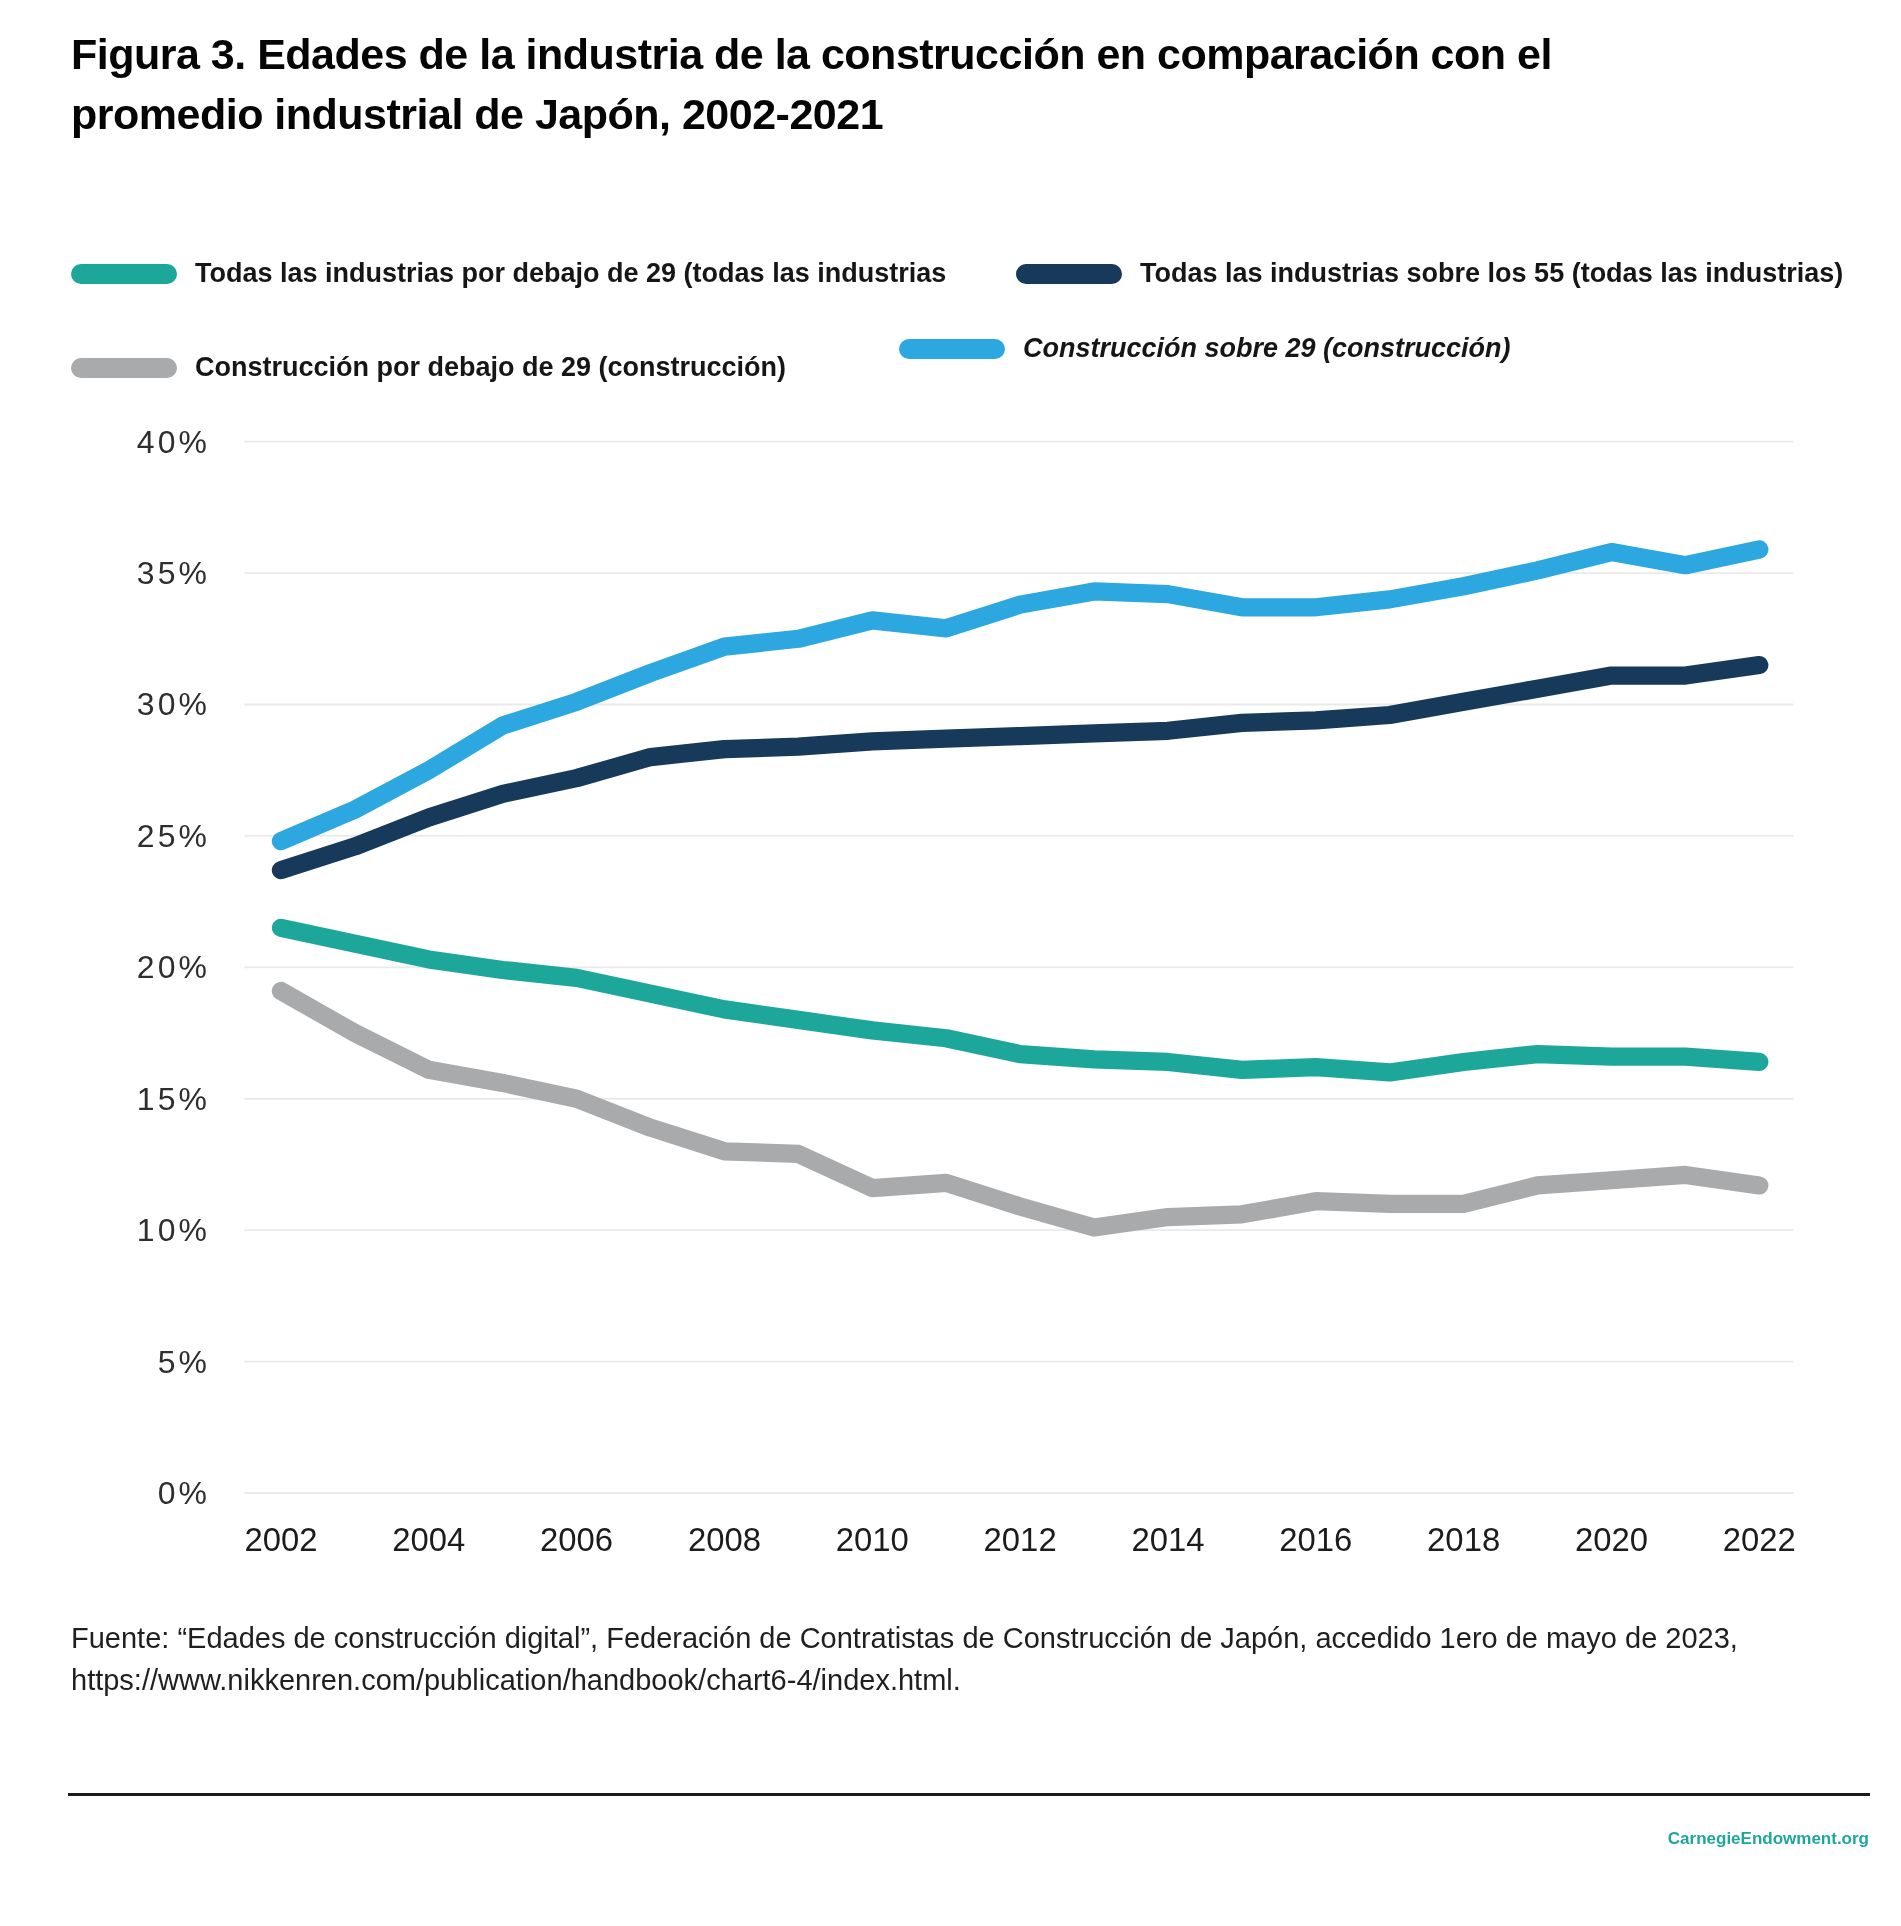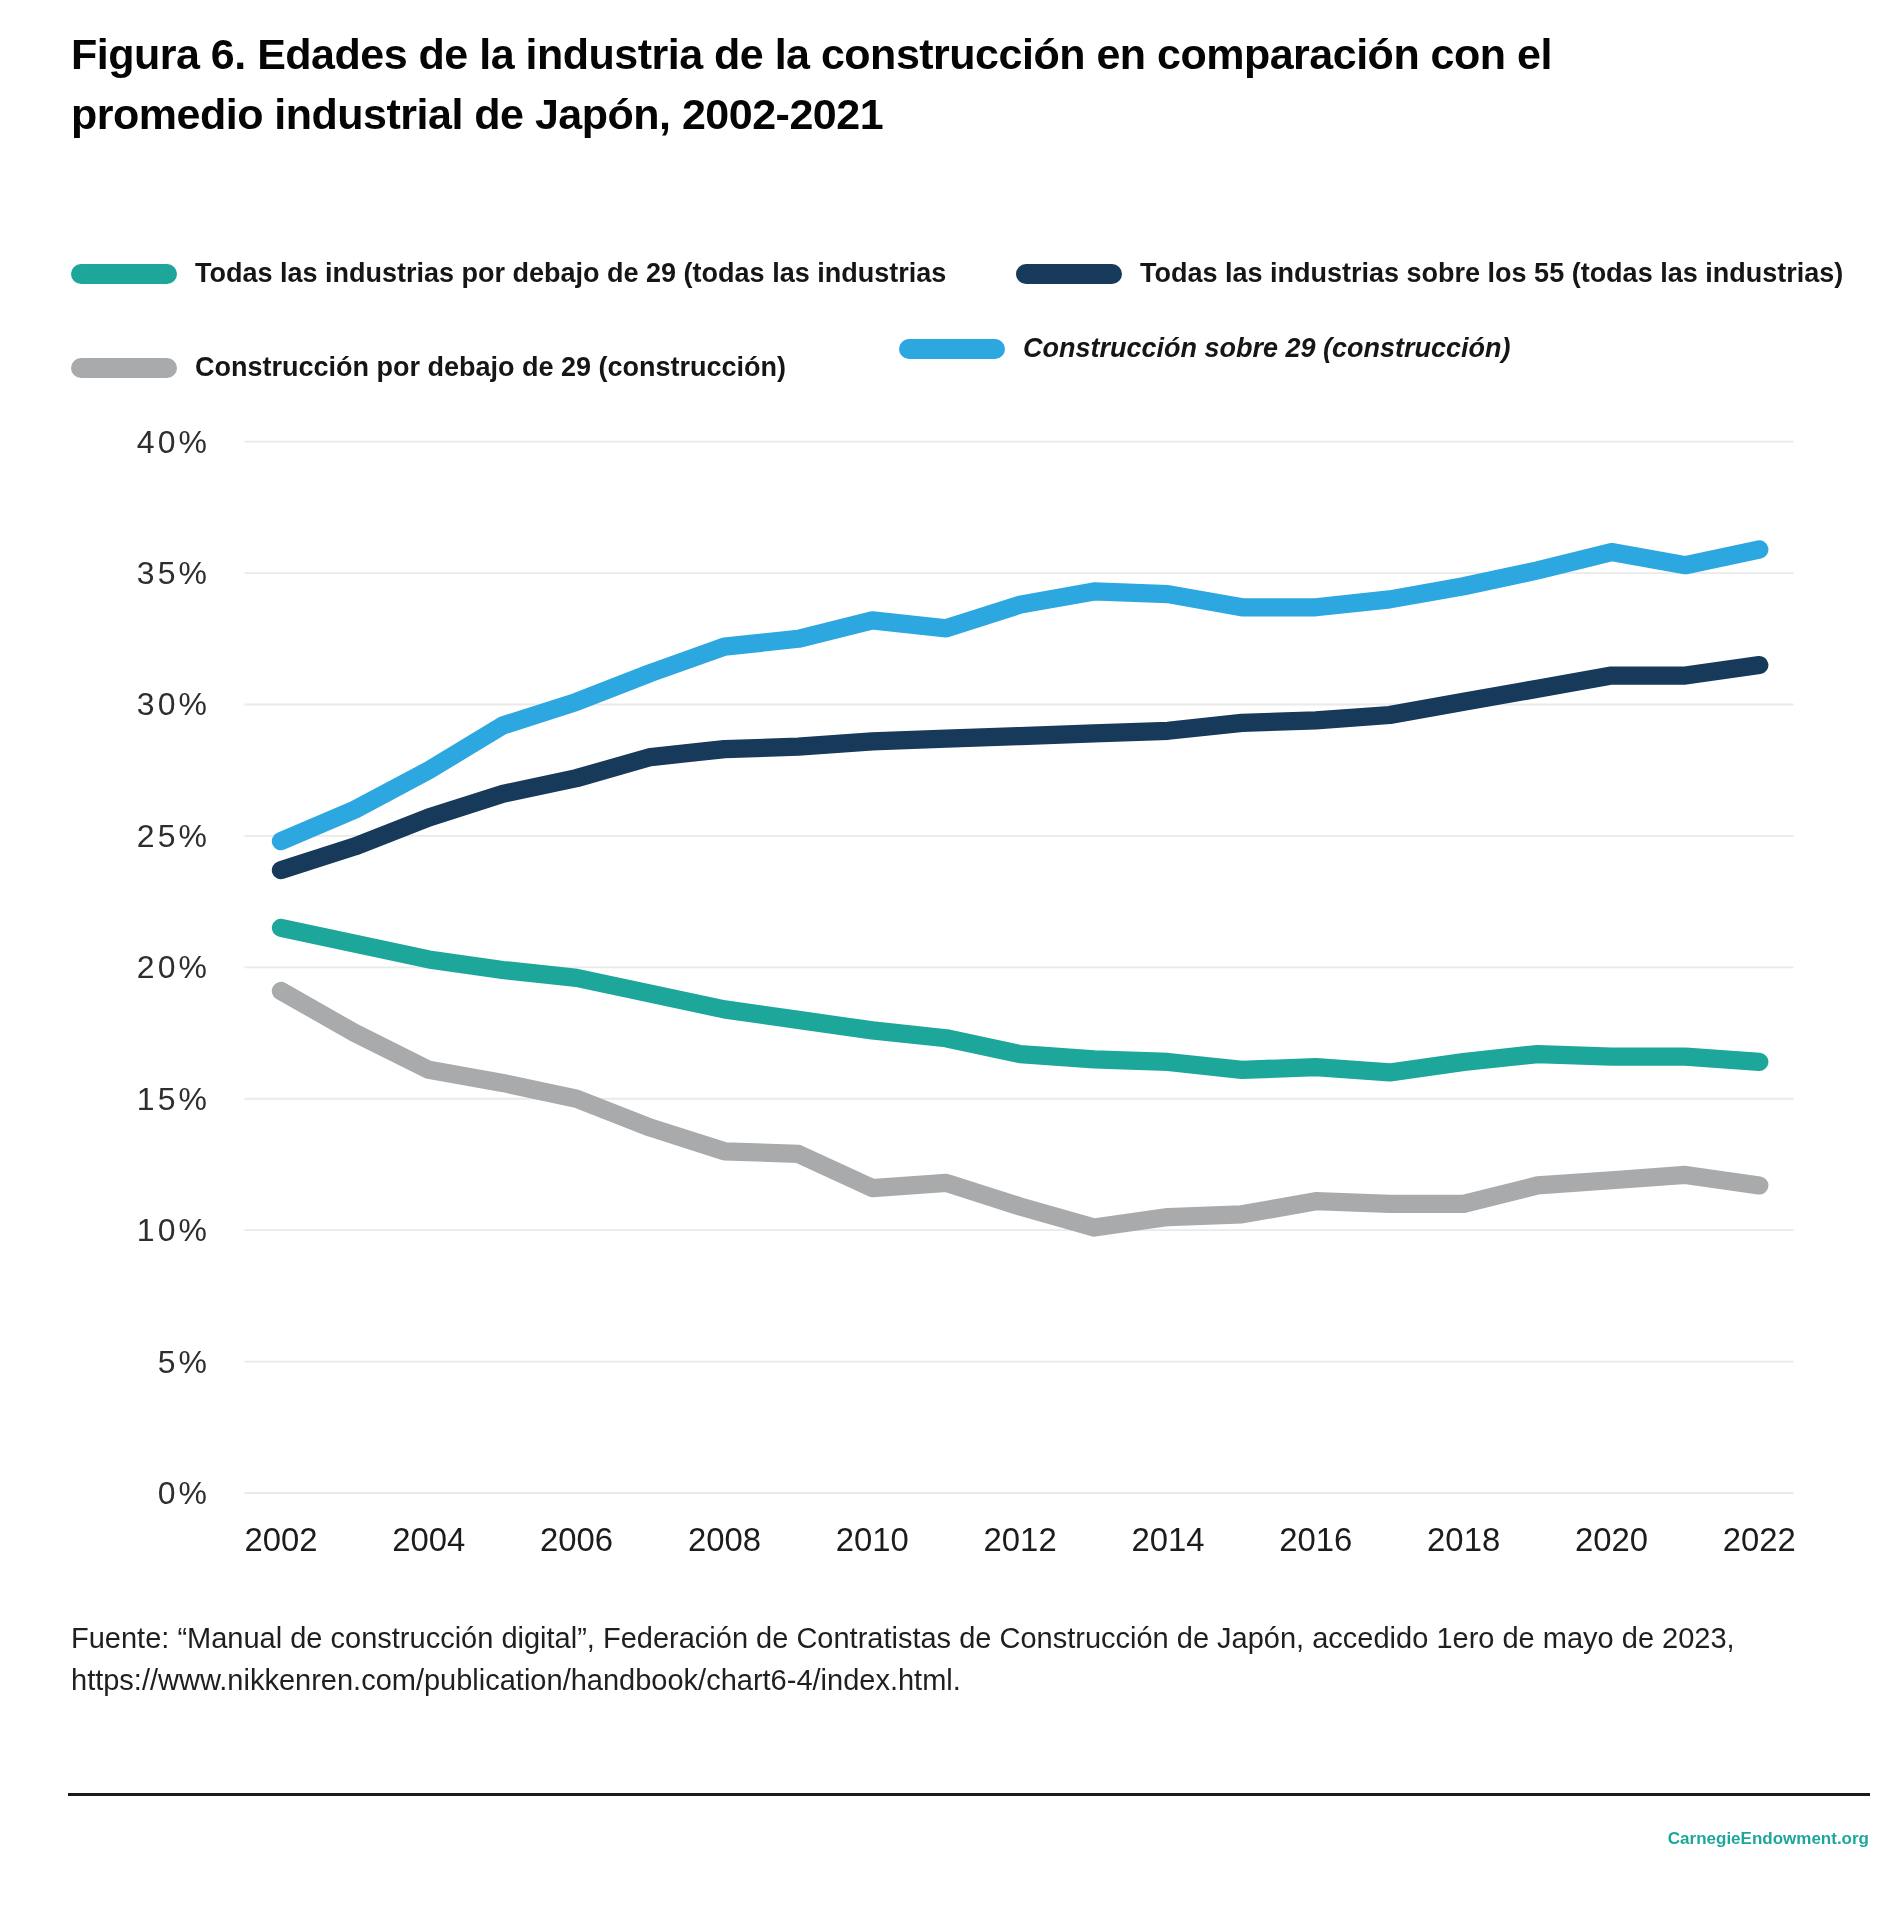--- a/index.html
+++ b/index.html
@@ -80,21 +80,21 @@
     font-weight:700;
     color:#1da79b;
   }
 </style>
 </head>
 <body>
 
 <div class="page">
 
   <div class="title">
-    <div>Figura 6. Edades de la industria de la construcción en comparación con el</div>
+    <div>Figura 3. Edades de la industria de la construcción en comparación con el</div>
     <div>promedio industrial de Japón, 2002-2021</div>
   </div>
 
   <div class="legend">
     <div class="legend-item" style="left:71px;top:252px;">
       <span class="swatch" style="background: rgb(29, 167, 155);"></span>
       <span class="legend-label">Todas las industrias por debajo de 29 (todas las industrias</span>
     </div>
     <div class="legend-item" style="left:1016px;top:252px;">
       <span class="swatch" style="background: rgb(23, 57, 90);"></span>
@@ -142,21 +142,21 @@
         <text x="3531" y="3400" text-anchor="middle" font-size="72" fill="#1c1c1c" font-family="Liberation Sans, sans-serif">2020</text>
         <text x="3855" y="3400" text-anchor="middle" font-size="72" fill="#1c1c1c" font-family="Liberation Sans, sans-serif">2022</text>
         <polyline points="615,2033.6 777,2068.2 939,2102.7 1101,2125.8 1263,2143.0 1425,2177.6 1587,2212.2 1749,2235.2 1911,2258.2 2073,2275.5 2235,2310.1 2397,2321.6 2559,2327.4 2721,2344.6 2883,2338.9 3045,2350.4 3207,2327.4 3369,2310.1 3531,2315.8 3693,2315.8 3855,2327.4" fill="none" stroke="#1da79b" stroke-width="40" stroke-linecap="round" stroke-linejoin="round"></polyline>
         <polyline points="615,1906.9 777,1855.0 939,1791.7 1101,1739.8 1263,1705.3 1425,1659.2 1587,1641.9 1749,1636.2 1911,1624.6 2073,1618.9 2235,1613.1 2397,1607.4 2559,1601.6 2721,1584.3 2883,1578.6 3045,1567.0 3207,1538.2 3369,1509.4 3531,1480.6 3693,1480.6 3855,1457.6" fill="none" stroke="#17395a" stroke-width="40" stroke-linecap="round" stroke-linejoin="round"></polyline>
         <polyline points="615,2171.8 777,2264.0 939,2344.6 1101,2373.4 1263,2408.0 1425,2471.4 1587,2523.2 1749,2529.0 1911,2603.8 2073,2592.3 2235,2644.2 2397,2690.2 2559,2667.2 2721,2661.4 2883,2632.6 3045,2638.4 3207,2638.4 3369,2598.1 3531,2586.6 3693,2575.0 3855,2598.1" fill="none" stroke="#a8aaac" stroke-width="40" stroke-linecap="round" stroke-linejoin="round"></polyline>
         <polyline points="615,1843.5 777,1774.4 939,1688.0 1101,1590.1 1263,1538.2 1425,1474.9 1587,1417.3 1749,1400.0 1911,1359.7 2073,1377.0 2235,1325.1 2397,1296.3 2559,1302.1 2721,1330.9 2883,1330.9 3045,1313.6 3207,1284.8 3369,1250.2 3531,1209.9 3693,1238.7 3855,1204.2" fill="none" stroke="#2ca7e0" stroke-width="40" stroke-linecap="round" stroke-linejoin="round"></polyline>
       </svg>
   </div>
 
   <div class="source">
-    <div>Fuente: “Manual de construcción digital”, Federación de Contratistas de Construcción de Japón, accedido 1ero de mayo de 2023,</div>
+    <div>Fuente: “Edades de construcción digital”, Federación de Contratistas de Construcción de Japón, accedido 1ero de mayo de 2023,</div>
     <div>https://www.nikkenren.com/publication/handbook/chart6-4/index.html.</div>
   </div>
 
   <div class="footer-rule"></div>
   <div class="footer-right">CarnegieEndowment.org</div>
 
 </div>
 
 
 </body></html>

